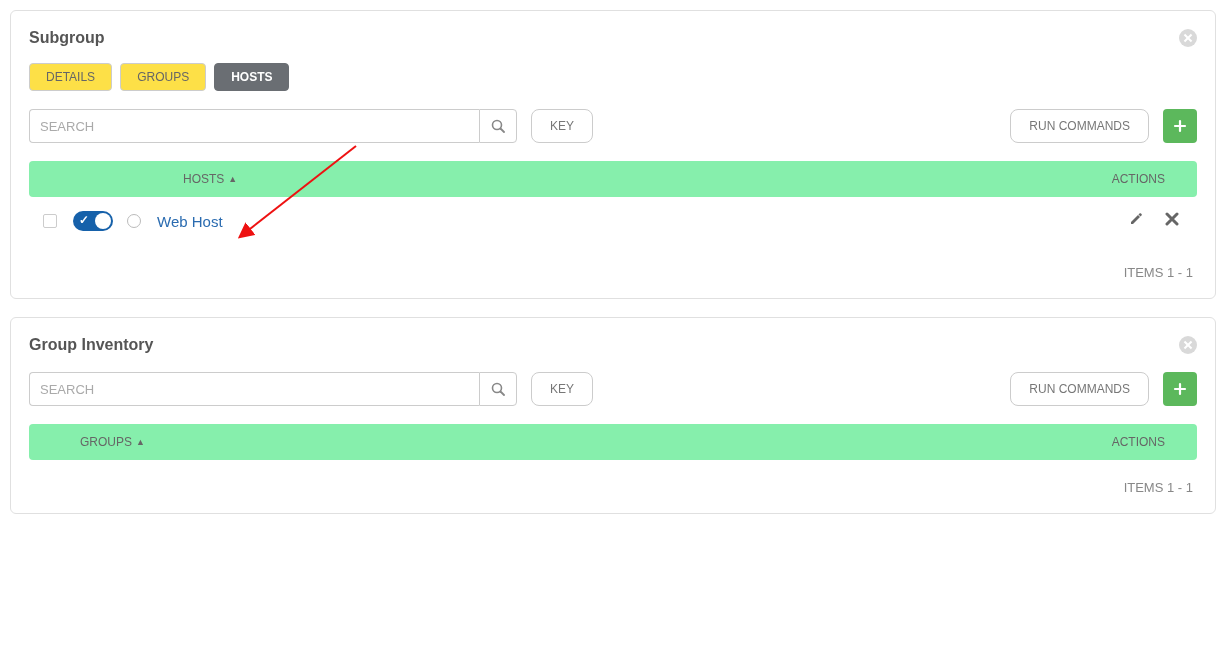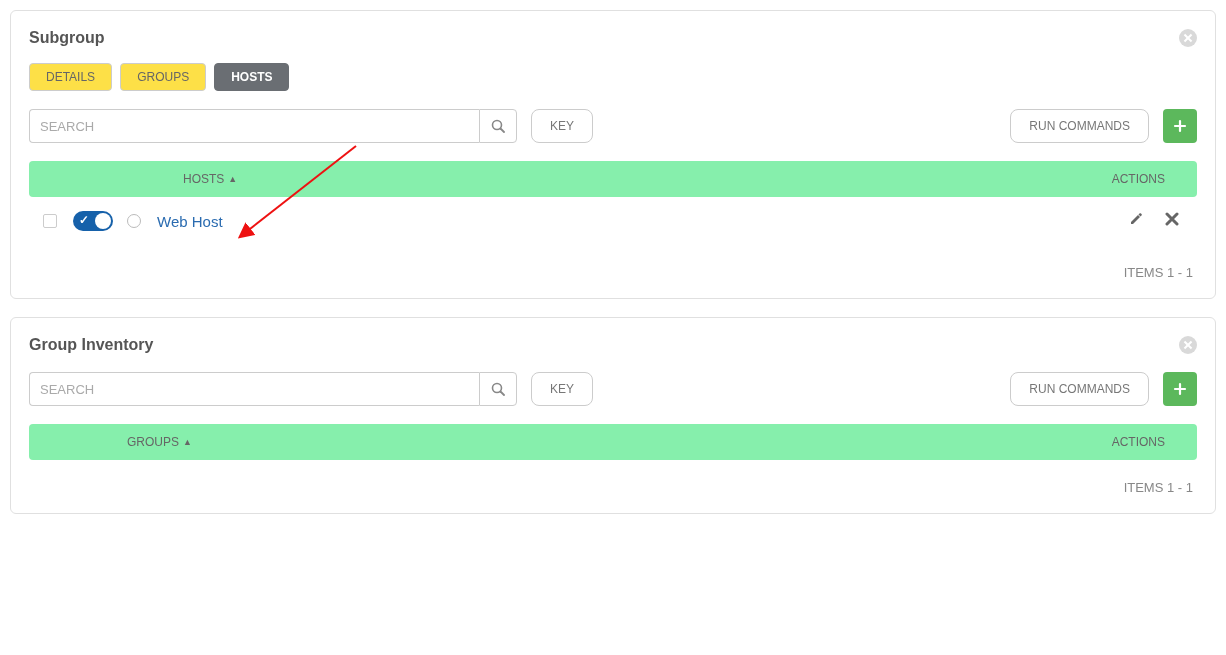--- a/index.html
+++ b/index.html
@@ -287,20 +287,20 @@
       <button class="btn">KEY</button>
       <div class="spacer"></div>
       <button class="btn">RUN COMMANDS</button>
       <div class="btn-green">
           <svg class="icon" viewBox="0 0 14 14">
             <path d="M7 2 V12 M2 7 H12" stroke="currentColor" stroke-width="2.2" stroke-linecap="round"></path>
           </svg>
         </div>
     </div>
     <div class="table-head">
-      <div class="col-sort" style="margin-left:98px">
+      <div class="col-sort" style="margin-left:51px">
         <span>GROUPS</span><span class="sort-caret">▲</span>
       </div>
       <div class="col-actions-head">ACTIONS</div>
     </div>
     <div class="footer">ITEMS  1 - 1</div>
   </div>
   </div>
 
 </body></html>

